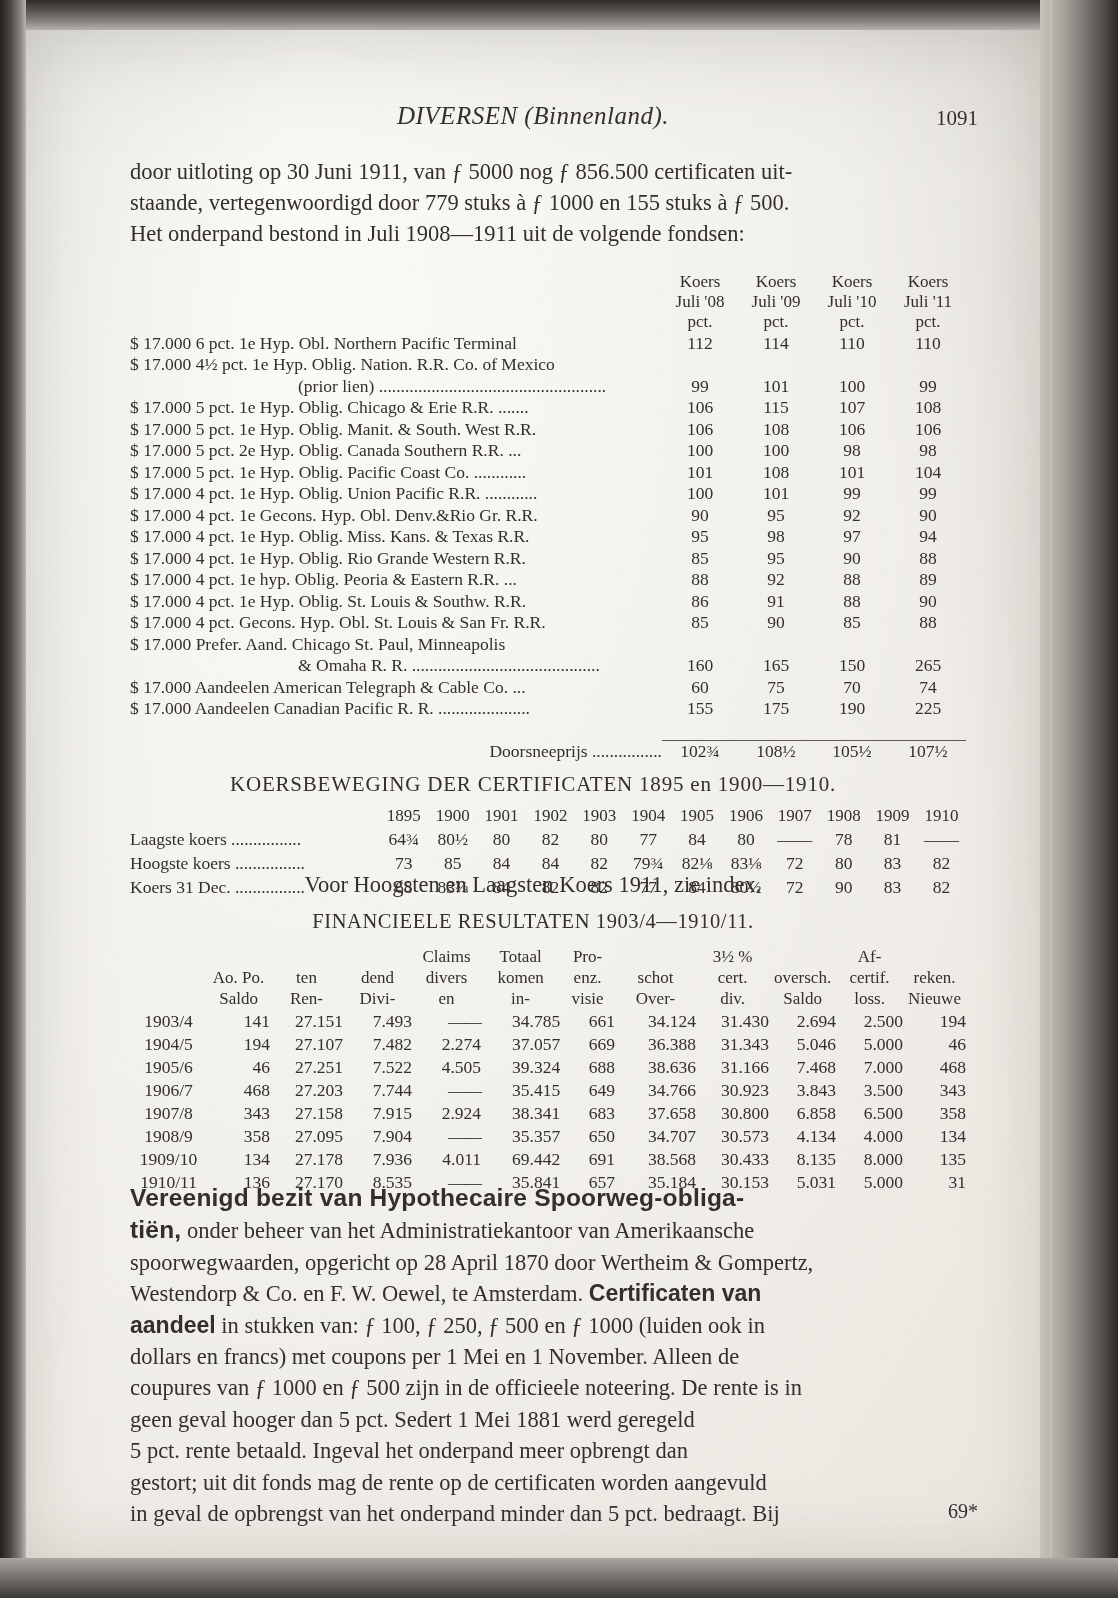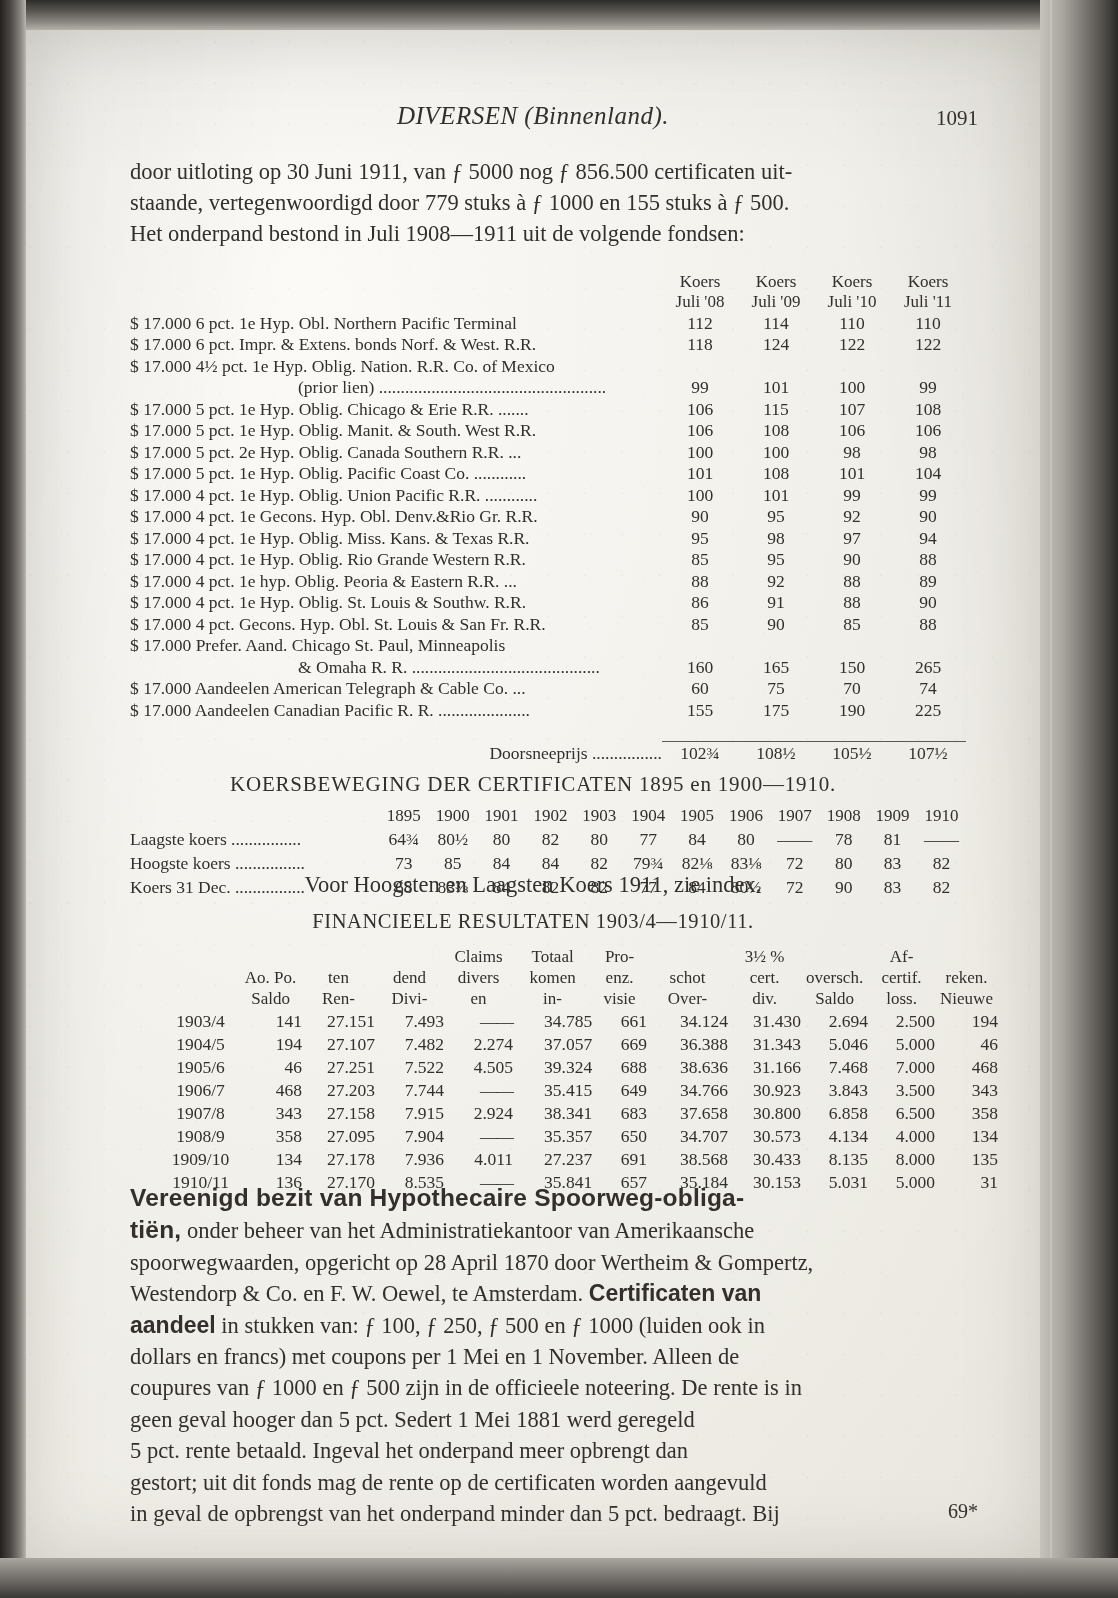--- a/index.html
+++ b/index.html
@@ -129,21 +129,20 @@
     text-align: center; font-size: 22.5px;
   }
   
   .fr-title {
     position: absolute; left: 0; top: 880px; width: 1014px;
     text-align: center; font-size: 20.5px; letter-spacing: .6px;
   }
   .fin {
     position: absolute; left: 104px; top: 916px; width: 836px;
     font-size: 17.5px;
-    margin-left: 32px;
   }
   .fin table { border-collapse: collapse; width: 836px; }
   .fin td { padding: 0; vertical-align: bottom; text-align: right; }
   .fin tr { height: 23px; }
   .fin tr.h { height: 21px; }
   .fin td.h { text-align: center; font-size: 17px; }
   .fin td.yr { text-align: center; white-space: nowrap; }
   .fin .dash { letter-spacing: -1px; }
   .c0 { width: 76px; } .c1 { width: 62px; } .c2 { width: 72px; }
   .c3 { width: 68px; } .c4 { width: 68px; } .c5 { width: 78px; }
@@ -207,33 +206,33 @@
                 <td class="num hcell ">Koers</td>
                 <td class="num hcell ">Koers</td>
               </tr>
               <tr class="hrow">
                 <td class="desc"></td>
                 <td class="num hcell ">Juli '08</td>
                 <td class="num hcell ">Juli '09</td>
                 <td class="num hcell ">Juli '10</td>
                 <td class="num hcell ">Juli '11</td>
               </tr>
+              <tr class="hrow">
+                <td class="desc"></td>
+                <td class="num hcell ">pct.</td>
+                <td class="num hcell ">pct.</td>
+                <td class="num hcell ">pct.</td>
+                <td class="num hcell ">pct.</td>
+              </tr>
               <tr>
                 <td class="desc">$ 17.000 6  pct. 1e Hyp. Obl. Northern Pacific Terminal</td>
                 <td class="num">112</td>
                 <td class="num">114</td>
                 <td class="num">110</td>
                 <td class="num">110</td>
-              </tr>
-              <tr>
-                <td class="desc">$ 17.000 6  pct. Impr. &amp; Extens. bonds Norf. &amp; West. R.R.</td>
-                <td class="num">118</td>
-                <td class="num">124</td>
-                <td class="num">122</td>
-                <td class="num">122</td>
               </tr>
               <tr>
                 <td class="desc">$ 17.000 4½ pct. 1e Hyp. Oblig. Nation. R.R. Co. of Mexico</td>
                 <td class="num"></td>
                 <td class="num"></td>
                 <td class="num"></td>
                 <td class="num"></td>
               </tr>
               <tr>
                 <td class="desc indent">(prior lien) ....................................................</td>
@@ -562,21 +561,21 @@
                 <td class="c9">4.134</td>
                 <td class="c10">4.000</td>
                 <td class="c11">134</td>
               </tr>
               <tr>
                 <td class="yr c0">1909/10</td>
                 <td class="c1">134</td>
                 <td class="c2">27.178</td>
                 <td class="c3">7.936</td>
                 <td class="c4">4.011</td>
-                <td class="c5">27.237</td>
+                <td class="c5">69.442</td>
                 <td class="c6">691</td>
                 <td class="c7">38.568</td>
                 <td class="c8">30.433</td>
                 <td class="c9">8.135</td>
                 <td class="c10">8.000</td>
                 <td class="c11">135</td>
               </tr>
               <tr>
                 <td class="yr c0">1910/11</td>
                 <td class="c1">136</td>

